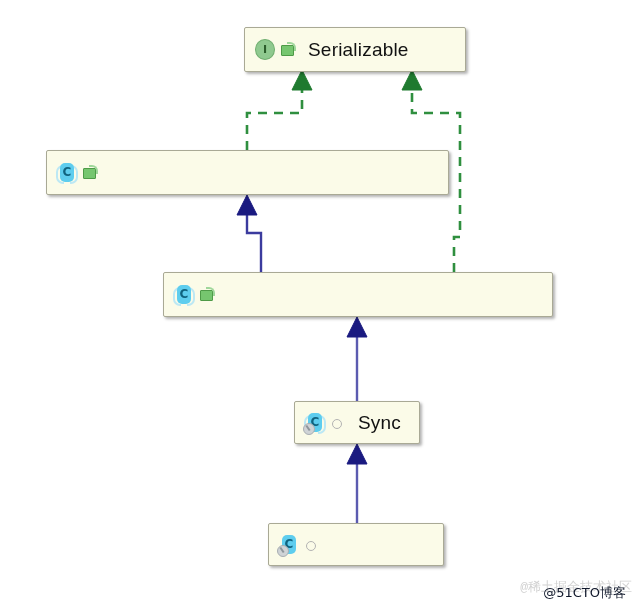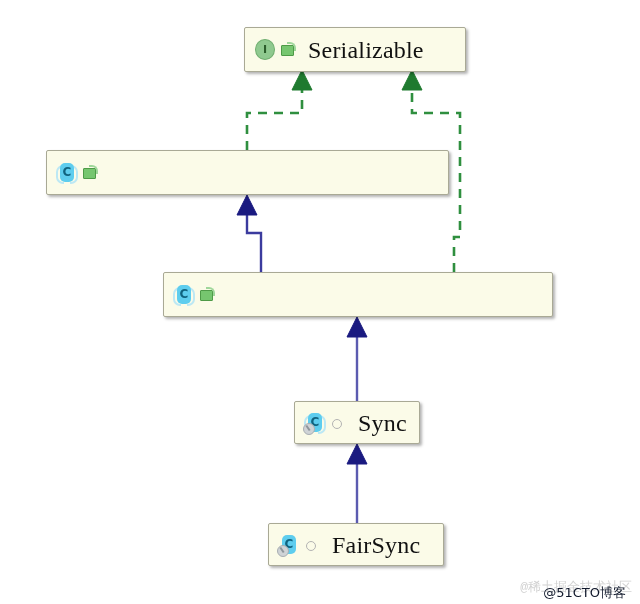--- a/index.html
+++ b/index.html
@@ -38,22 +38,22 @@
     background: #fbfbe8;
     border: 1px solid #a9a995;
     border-radius: 2px;
     box-shadow: 2px 2px 3px rgba(0, 0, 0, 0.30);
     display: flex;
     align-items: center;
     padding: 0 13px 0 9px;
     white-space: nowrap;
   }
   .uml-node .node-label {
-    font-family: Liberation Serif, serif;
-    font-size: 24px;
+    font-family: Liberation Sans, sans-serif;
+    font-size: 19px;
     color: #111111;
     letter-spacing: 0.2px;
     line-height: 1;
     margin-left: 12px;
   }
 
   
   .icon-slot {
     display: inline-flex;
     align-items: center;
@@ -304,19 +304,18 @@
   <div class="uml-node" id="node-fairsync" style="left:268px; top:523px; width:176px; height:43px;">
     <span class="icon-slot icon-kind">
       <span class="ico-class-wrap">
         <span class="ico-class-body">C</span>
         <span class="ico-badge"></span>
       </span>
     </span>
     <span class="icon-slot icon-vis">
       <span class="ico-pkg"></span>
     </span>
-    <span class="node-label">FairSync</span>
   </div>
 
   <div class="watermark" id="watermark-juejin">@稀土掘金技术社区</div>
   <div class="watermark" id="watermark-51cto">@51CTO博客</div>
 
 </div>
 
 </body></html>

